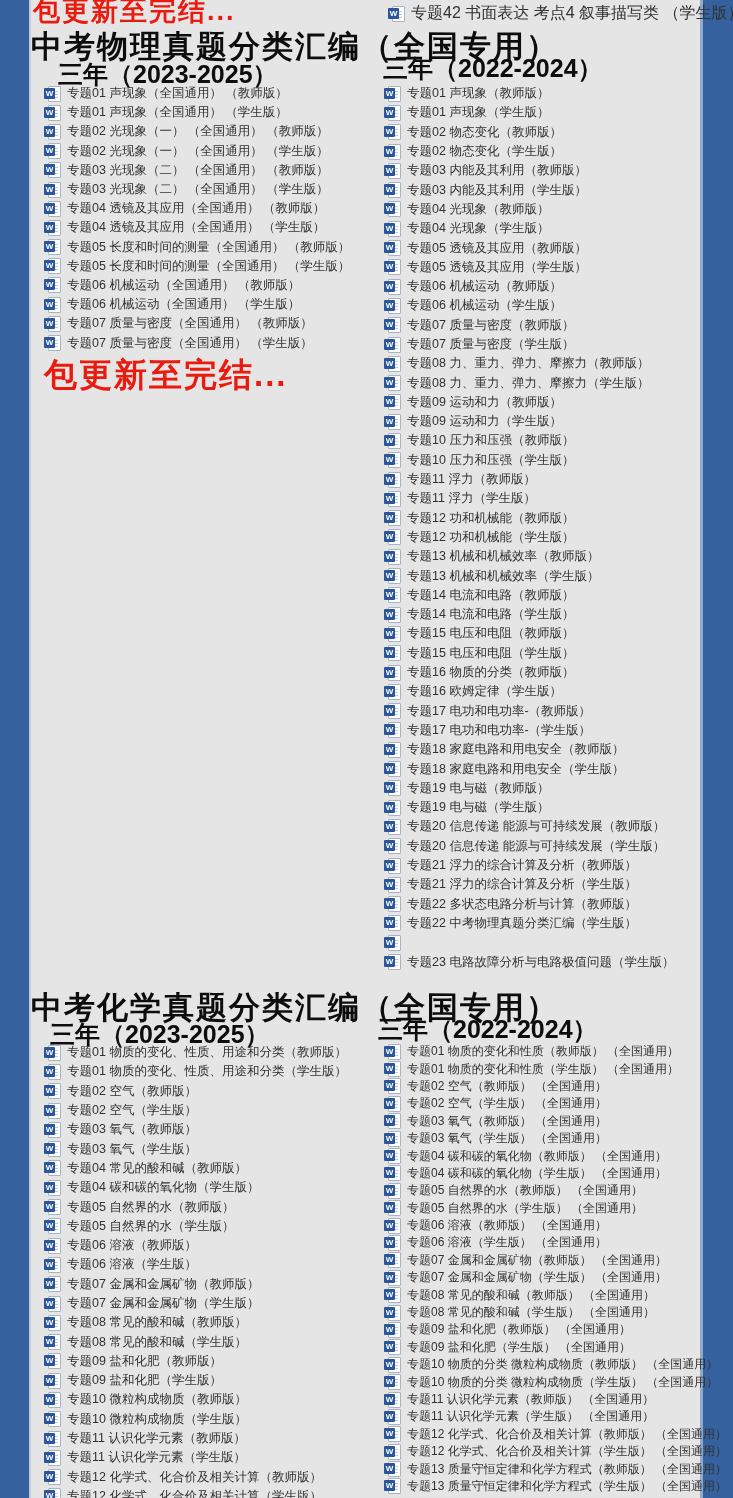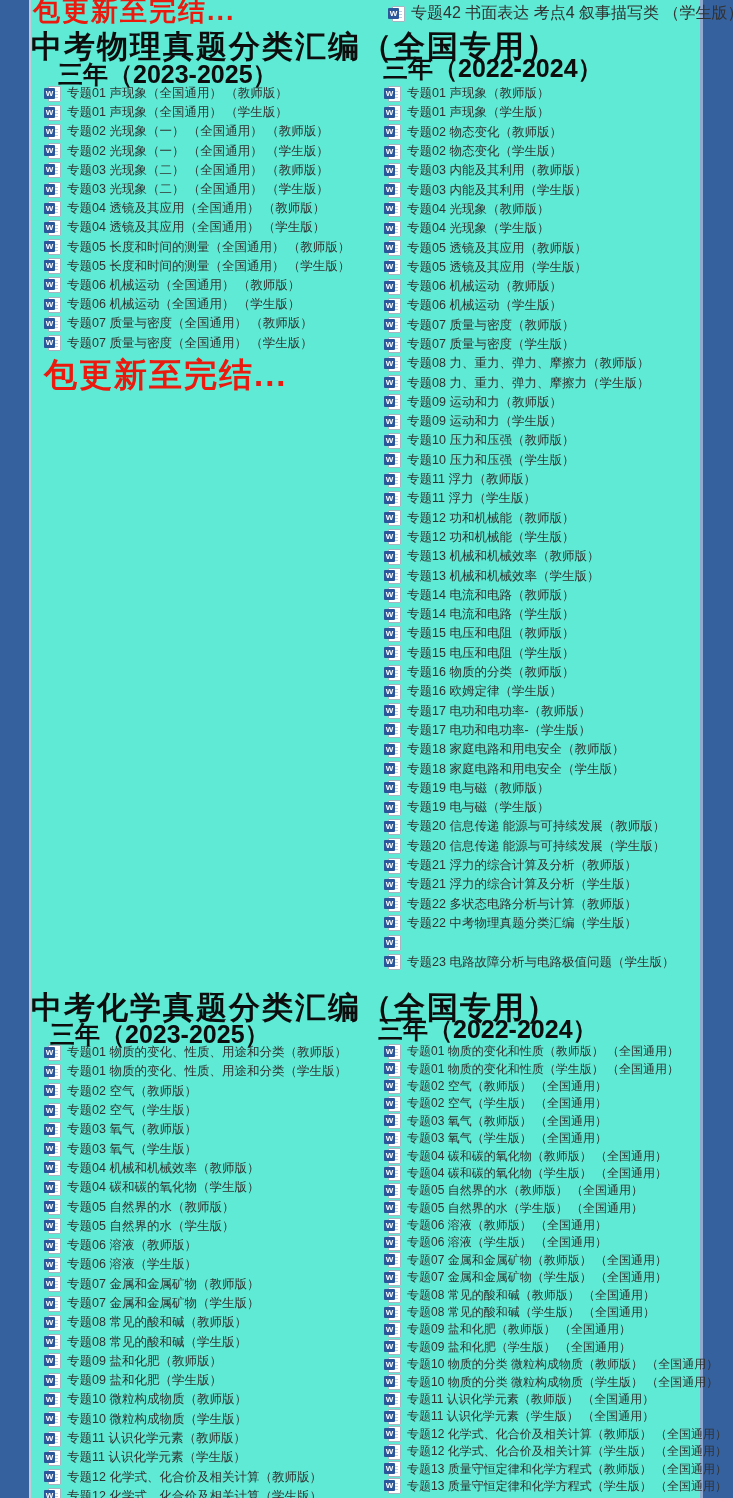--- a/index.html
+++ b/index.html
@@ -1,18 +1,18 @@
 <!DOCTYPE html>
 <html><head>
 <meta charset="utf-8">
 <style>
   html,body{margin:0;padding:0;}
   .screen{
     position:relative;width:733px;height:1498px;overflow:hidden;
-    background:#5eead4;
+    background:#e5e5e5;
     font-family:"Liberation Sans","DejaVu Sans",sans-serif;
     color:#303030;
   }
   .side-bar{position:absolute;top:0;height:100%;background:#35619e;}
   .side-bar.left{left:0;width:29px;border-right:2px solid #c2cbd8;}
   .side-bar.right{right:0;width:30px;border-left:3px solid #8fa9cf;}
 
   .banner{position:absolute;color:#ea1a0e;font-weight:bold;letter-spacing:2px;white-space:nowrap;}
   .banner.top{left:33px;top:-7px;font-size:27px;}
   .banner.mid{left:44px;top:353px;font-size:33px;}
@@ -546,21 +546,21 @@
           <span class="pg"></span>
           <span class="wbox">W</span>
         </span>
         <span class="fname">专题03 氧气（学生版）</span>
       </div>
       <div class="file-row">
         <span class="doc-icon">
           <span class="pg"></span>
           <span class="wbox">W</span>
         </span>
-        <span class="fname">专题04 机械和机械效率（教师版）</span>
+        <span class="fname">专题04 常见的酸和碱（教师版）</span>
       </div>
       <div class="file-row">
         <span class="doc-icon">
           <span class="pg"></span>
           <span class="wbox">W</span>
         </span>
         <span class="fname">专题04 碳和碳的氧化物（学生版）</span>
       </div>
       <div class="file-row">
         <span class="doc-icon">

